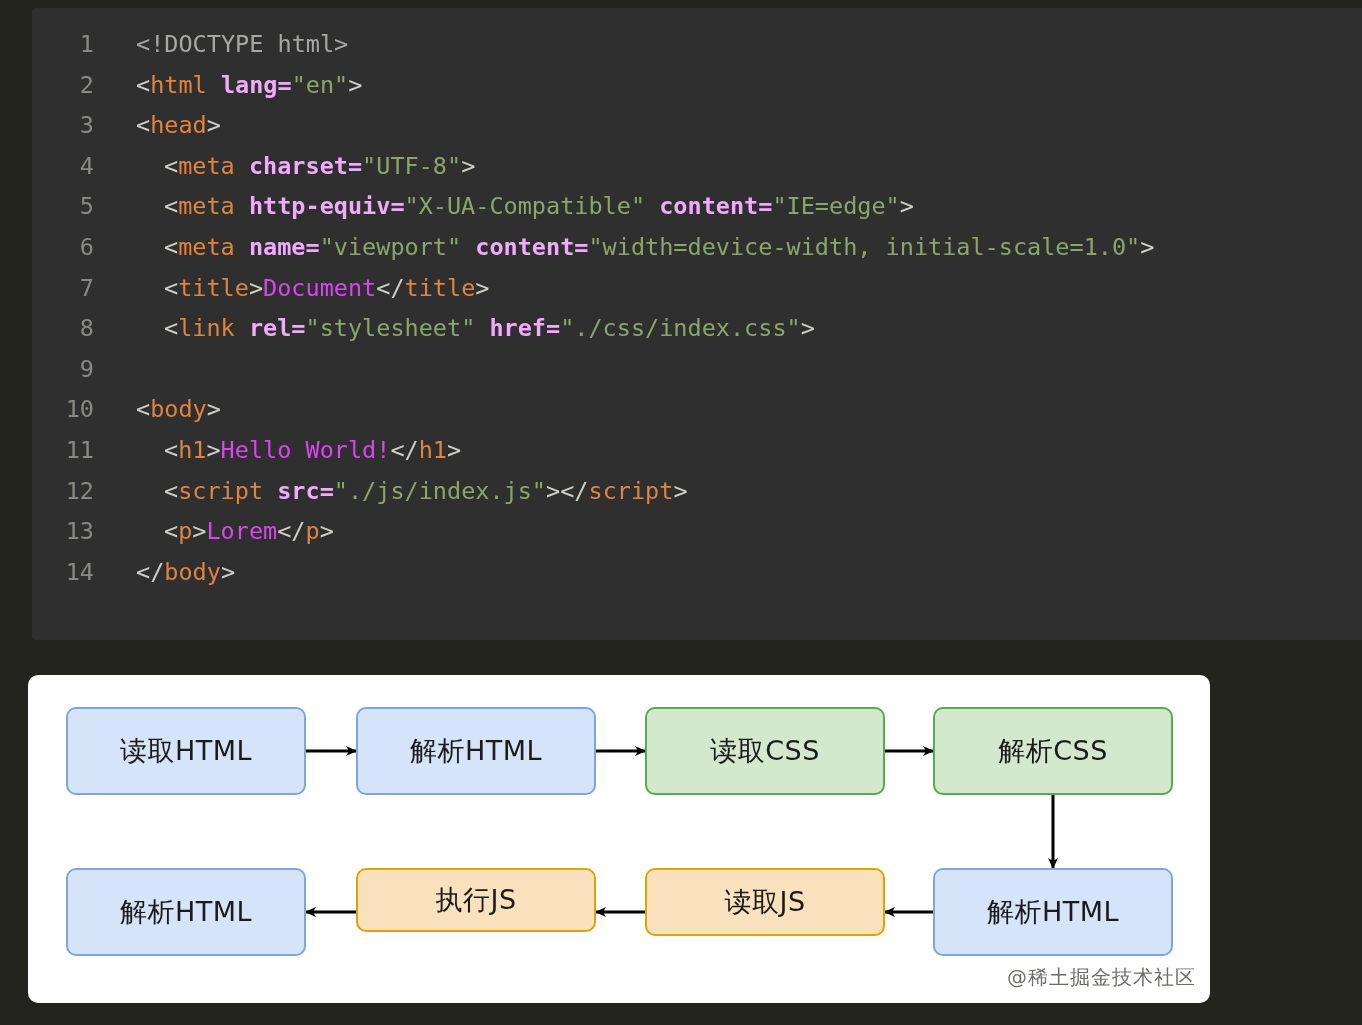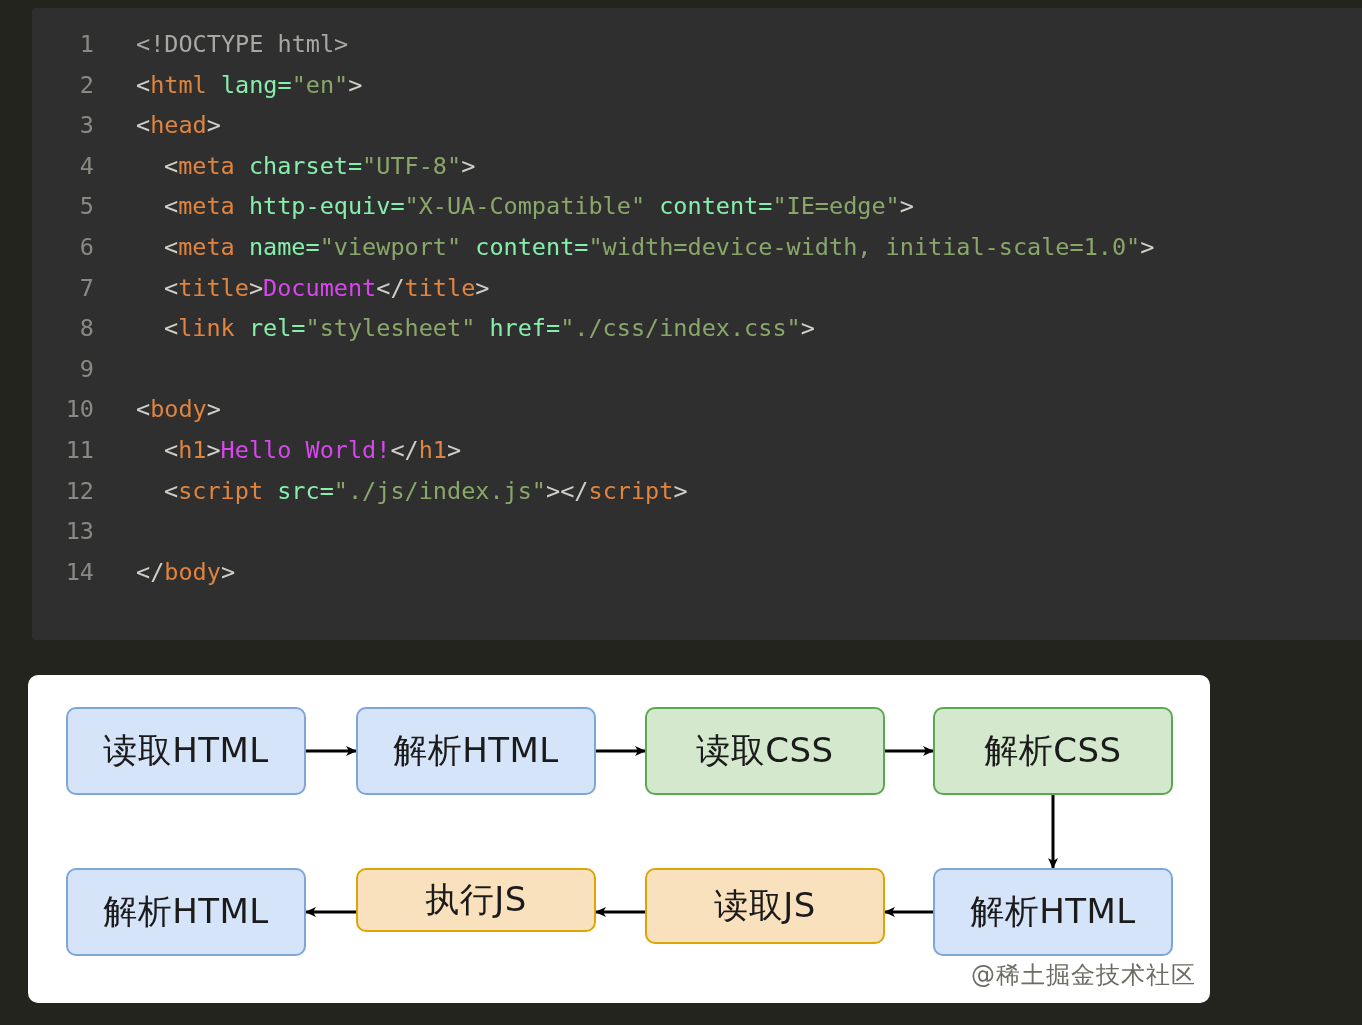--- a/index.html
+++ b/index.html
@@ -48,21 +48,21 @@
     user-select: none;
   }
   .code-text {
     padding-left: 42px;
     white-space: pre;
     color: #d4d4cf;
   }
   
   .t-punc    { color: #cfd0c8; }
   .t-tag     { color: #e0843f; }
-  .t-attr    { color: #86efac; }
+  .t-attr    { color: #f0abfc; font-weight: bold; }
   .t-str     { color: #8aa76a; }
   .t-text    { color: #d946ef; }
   .t-doctype { color: #a8a8a2; }
 
   
   .flow-panel {
     position: absolute;
     left: 28px;
     top: 675px;
     width: 1182px;
@@ -76,21 +76,21 @@
     inset: 0;
   }
   .node {
     position: absolute;
     box-sizing: border-box;
     border-radius: 10px;
     display: flex;
     align-items: center;
     justify-content: center;
     font-family: "DejaVu Sans", sans-serif;
-    font-size: 34px;
+    font-size: 27px;
     color: #1b1b1b;
     letter-spacing: 0.5px;
     height: 88px;
     width: 240px;
   }
   .node-blue  { background: #d6e4f9; border: 2px solid #7ea6d8; }
   .node-green { background: #d3e8cc; border: 2px solid #5aa84f; }
   .node-amber { background: #fae1bd; border: 2px solid #dda406; }
 
   .flow-svg {
@@ -100,21 +100,21 @@
     height: 328px;
     pointer-events: none;
   }
 
   
   .watermark {
     position: absolute;
     right: 14px;
     bottom: 12px;
     font-family: "DejaVu Sans", sans-serif;
-    font-size: 24px;
+    font-size: 20px;
     color: #6d6d66;
     white-space: nowrap;
     letter-spacing: 1px;
   }
 </style>
 </head>
 <body>
 
 <div class="code-panel">
   <div id="code-lines">
@@ -123,21 +123,21 @@
       <div class="code-line"><span class="ln">3</span><span class="code-text"><span class="t-punc">&lt;</span><span class="t-tag">head</span><span class="t-punc">&gt;</span></span></div>
       <div class="code-line"><span class="ln">4</span><span class="code-text" style="padding-left: 70px;"><span class="t-punc">&lt;</span><span class="t-tag">meta</span><span class="t-attr"> charset=</span><span class="t-str">"UTF-8"</span><span class="t-punc">&gt;</span></span></div>
       <div class="code-line"><span class="ln">5</span><span class="code-text" style="padding-left: 70px;"><span class="t-punc">&lt;</span><span class="t-tag">meta</span><span class="t-attr"> http-equiv=</span><span class="t-str">"X-UA-Compatible"</span><span class="t-attr"> content=</span><span class="t-str">"IE=edge"</span><span class="t-punc">&gt;</span></span></div>
       <div class="code-line"><span class="ln">6</span><span class="code-text" style="padding-left: 70px;"><span class="t-punc">&lt;</span><span class="t-tag">meta</span><span class="t-attr"> name=</span><span class="t-str">"viewport"</span><span class="t-attr"> content=</span><span class="t-str">"width=device-width, initial-scale=1.0"</span><span class="t-punc">&gt;</span></span></div>
       <div class="code-line"><span class="ln">7</span><span class="code-text" style="padding-left: 70px;"><span class="t-punc">&lt;</span><span class="t-tag">title</span><span class="t-punc">&gt;</span><span class="t-text">Document</span><span class="t-punc">&lt;/</span><span class="t-tag">title</span><span class="t-punc">&gt;</span></span></div>
       <div class="code-line"><span class="ln">8</span><span class="code-text" style="padding-left: 70px;"><span class="t-punc">&lt;</span><span class="t-tag">link</span><span class="t-attr"> rel=</span><span class="t-str">"stylesheet"</span><span class="t-attr"> href=</span><span class="t-str">"./css/index.css"</span><span class="t-punc">&gt;</span></span></div>
       <div class="code-line"><span class="ln">9</span></div>
       <div class="code-line"><span class="ln">10</span><span class="code-text"><span class="t-punc">&lt;</span><span class="t-tag">body</span><span class="t-punc">&gt;</span></span></div>
       <div class="code-line"><span class="ln">11</span><span class="code-text" style="padding-left: 70px;"><span class="t-punc">&lt;</span><span class="t-tag">h1</span><span class="t-punc">&gt;</span><span class="t-text">Hello World!</span><span class="t-punc">&lt;/</span><span class="t-tag">h1</span><span class="t-punc">&gt;</span></span></div>
       <div class="code-line"><span class="ln">12</span><span class="code-text" style="padding-left: 70px;"><span class="t-punc">&lt;</span><span class="t-tag">script</span><span class="t-attr"> src=</span><span class="t-str">"./js/index.js"</span><span class="t-punc">&gt;&lt;/</span><span class="t-tag">script</span><span class="t-punc">&gt;</span></span></div>
-      <div class="code-line"><span class="ln">13</span></div>
+      <div class="code-line"><span class="ln">13</span><span class="code-text" style="padding-left: 70px;"><span class="t-punc">&lt;</span><span class="t-tag">p</span><span class="t-punc">&gt;</span><span class="t-text">Lorem</span><span class="t-punc">&lt;/</span><span class="t-tag">p</span><span class="t-punc">&gt;</span></span></div>
       <div class="code-line"><span class="ln">14</span><span class="code-text"><span class="t-punc">&lt;/</span><span class="t-tag">body</span><span class="t-punc">&gt;</span></span></div>
     </div>
 </div>
 
 <div class="flow-panel">
   <div class="flow-stage" id="flow-stage">
     <svg class="flow-svg" id="flow-svg" viewBox="0 0 1182 328">
       <defs>
         <marker id="arrowR" markerWidth="12" markerHeight="12" refX="10" refY="5" orient="auto" markerUnits="userSpaceOnUse">
           <path d="M0,0 L11,5 L0,10 L3,5 Z" fill="#000"></path>
@@ -164,21 +164,21 @@
       </div>
       <div class="node node-green" style="left: 905px; top: 32px; width: 240px; height: 88px;">
         <span>解析CSS</span>
       </div>
       <div class="node node-blue" style="left: 38px; top: 193px; width: 240px; height: 88px;">
         <span>解析HTML</span>
       </div>
       <div class="node node-amber" style="left: 328px; top: 193px; width: 240px; height: 64px;">
         <span>执行JS</span>
       </div>
-      <div class="node node-amber" style="left: 617px; top: 193px; width: 240px; height: 76px;">
+      <div class="node node-amber" style="left: 617px; top: 193px; width: 240px; height: 68px;">
         <span>读取JS</span>
       </div>
       <div class="node node-blue" style="left: 905px; top: 193px; width: 240px; height: 88px;">
         <span>解析HTML</span>
       </div>
     </div>
   <div class="watermark">@稀土掘金技术社区</div>
 </div>
 
 </body></html>

